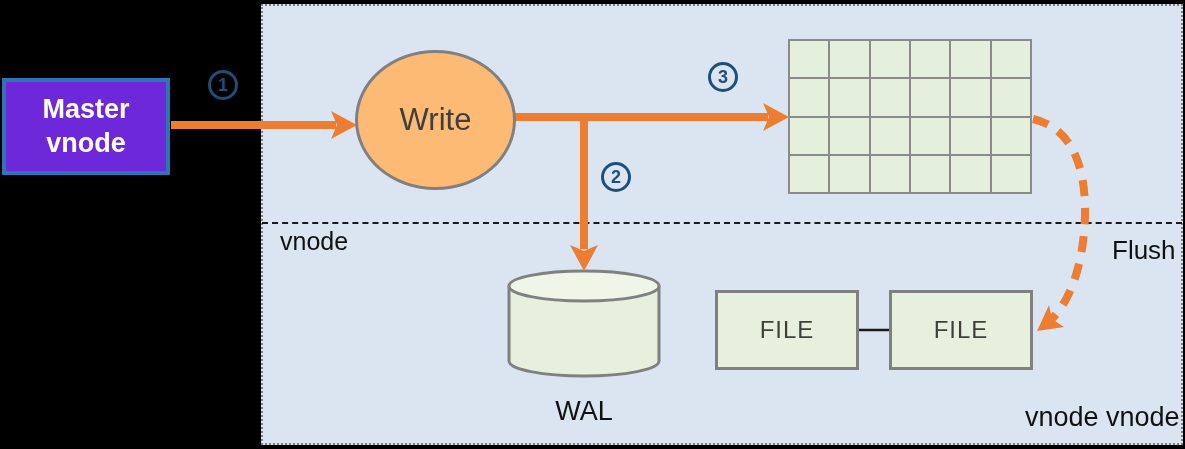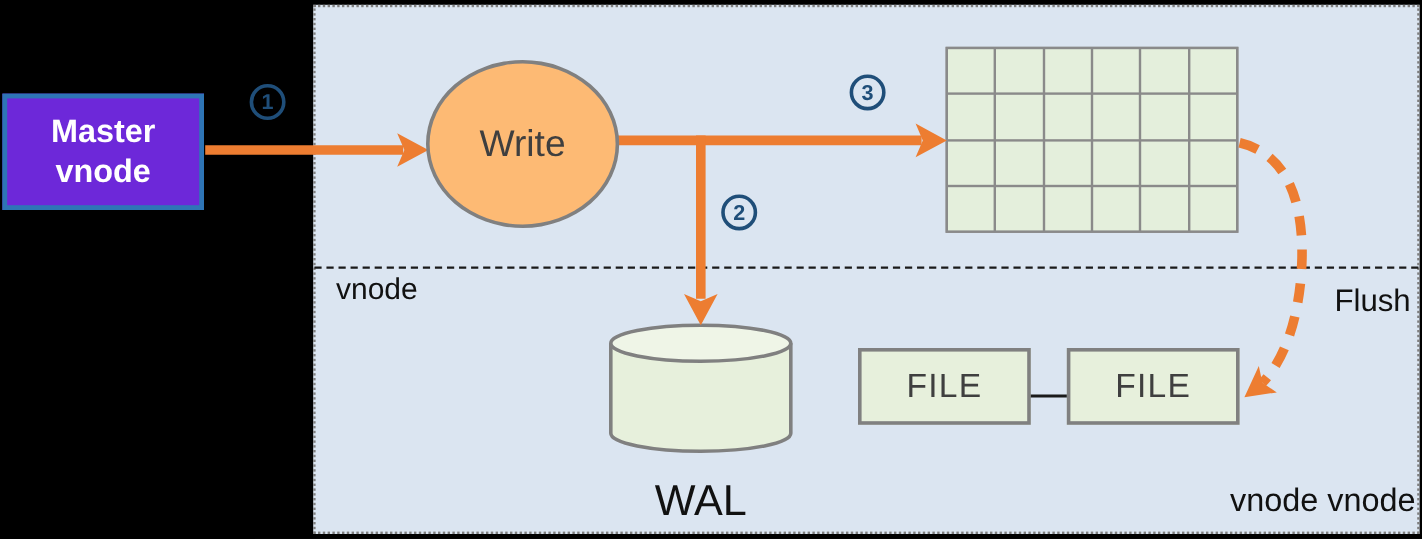--- a/index.html
+++ b/index.html
@@ -38,28 +38,28 @@
   .badge1{left:208px;top:70px;}
   .badge2{left:601px;top:162px;}
   .badge3{left:708px;top:62px;}
   .divider{
     position:absolute;left:262px;top:222px;width:920px;height:0;
     border-top:2px dashed #1a1a1a;
   }
   .lbl{position:absolute;color:#111;font-size:25px;line-height:1.1;}
   .lbl-memory{left:280px;top:196px;}
   .lbl-disk{left:280px;top:228px;}
-  .lbl-wal{left:509px;top:397px;width:150px;text-align:center;font-size:36px;}
+  .lbl-wal{left:509px;top:397px;width:150px;text-align:center;font-size:27px;}
   .lbl-flush{left:1096px;top:236px;font-size:26px;margin-left:16px;}
   .lbl-slave{left:1025px;top:403px;font-size:27px;}
   .file-box{
-    position:absolute;top:290px;width:144px;height:64px;
+    position:absolute;top:290px;width:144px;height:80px;
     background:#e7f0dc;border:3px solid #808080;box-sizing:border-box;
     display:flex;align-items:center;justify-content:center;
-    color:#3f3f3f;font-size:28px;letter-spacing:1px;
+    color:#3f3f3f;font-size:24px;letter-spacing:1px;
   }
   .file1{left:715px;} .file2{left:889px;}
   .layer{position:absolute;left:0;top:0;pointer-events:none;}
 </style>
 </head>
 <body>
 
 <div class="stage">
 
   <div class="panel"></div>

